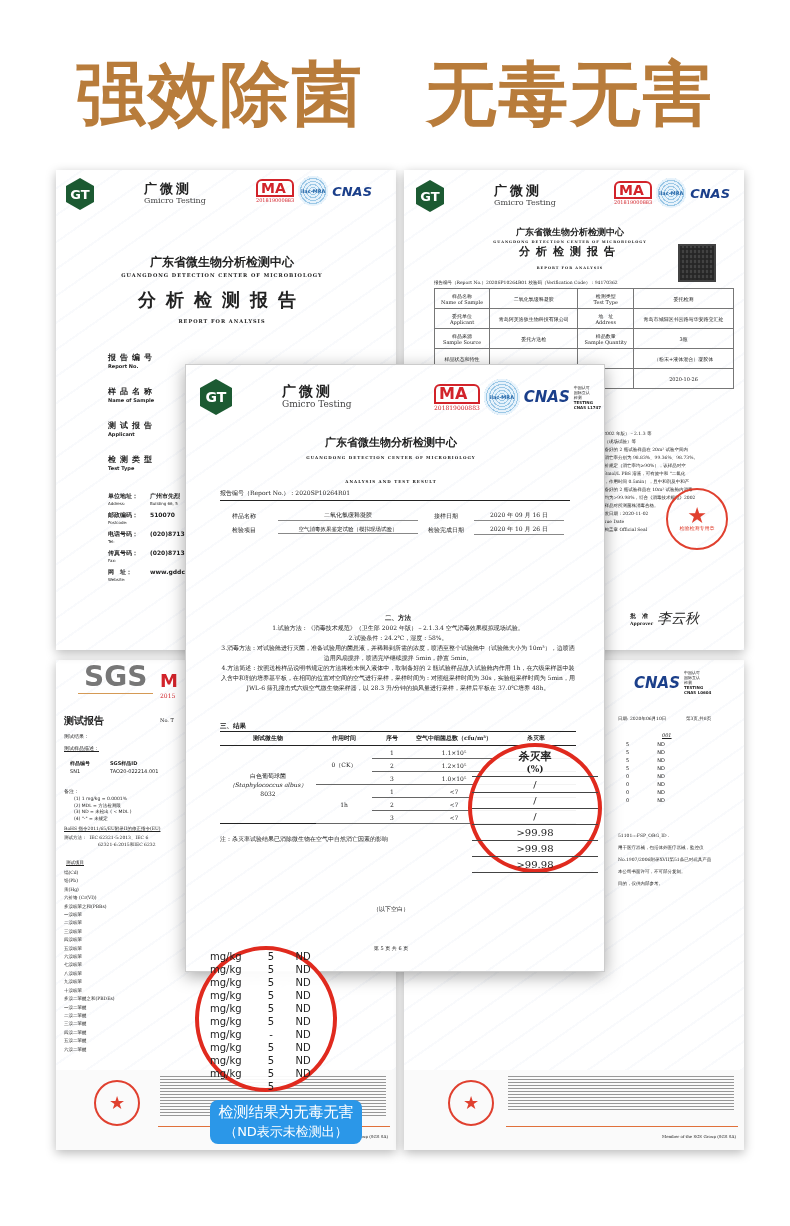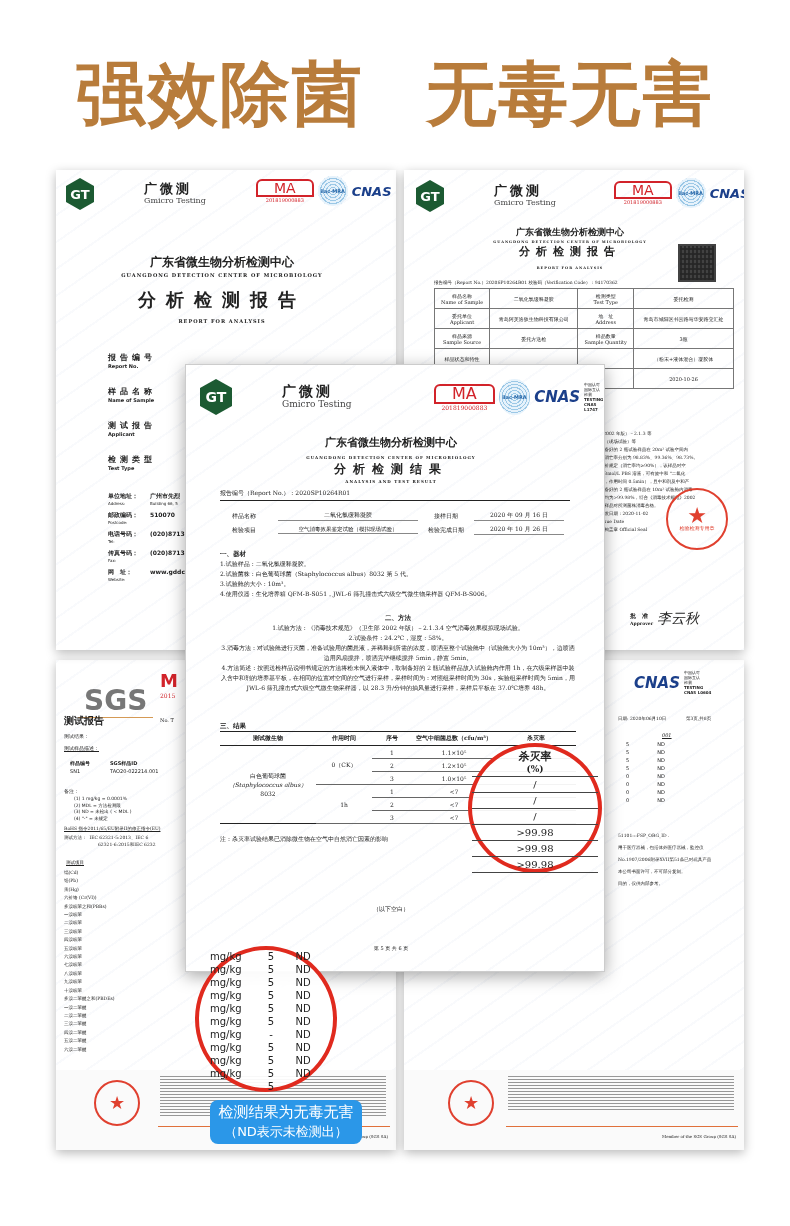--- a/index.html
+++ b/index.html
@@ -8,21 +8,21 @@
   .headline span { margin: 0 18px; }
 
   .page { position: absolute; background: #fff; box-shadow: 0 3px 10px rgba(0,0,0,0.28); overflow: hidden;
     background-image: repeating-linear-gradient(-35deg, rgba(150,170,210,0.06) 0 2px, transparent 2px 22px); }
   .logo-row { position: absolute; display: flex; align-items: center; gap: 44px; }
   .gt-logo { width: 28px; height: 32px; background: #1c5a32; clip-path: polygon(50% 0,100% 25%,100% 75%,50% 100%,0 75%,0 25%); color:#fff; font-family:"DejaVu Sans",sans-serif; font-weight:bold; font-size:13px; display:flex; align-items:center; justify-content:center; }
   .gt-text { margin-left: 6px; line-height: 1.1; }
   .gt-cn { font-family: "DejaVu Sans", sans-serif; font-weight: bold; font-size: 13px; color: #222; letter-spacing: 3px; }
   .gt-en { font-size: 8px; color: #444; }
   .cert-row { position: absolute; display: flex; align-items: center; gap: 4px; }
-  .cma { color: #d2232a; font-family: "DejaVu Sans", sans-serif; font-weight: normal; font-size: 14px; border: 2px solid #d2232a; border-radius: 6px 6px 0 0; padding: 0 16px; line-height: 14px; text-align:left; }
+  .cma { color: #d2232a; font-family: "DejaVu Sans", sans-serif; font-weight: bold; font-size: 14px; border: 2px solid #d2232a; border-radius: 6px 6px 0 0; padding: 0 3px; line-height: 14px; text-align:left; }
   .cma-num { font-size: 5px; color: #d2232a; text-align: center; }
   .ilac { width: 30px; height: 30px; border-radius: 50%; background: repeating-radial-gradient(circle, #9cc8e6 0 1px, #e6f2fb 1px 3px); color: #2466a8; font-family:"DejaVu Sans",sans-serif; font-size: 5px; font-weight:bold; display:flex; align-items:center; justify-content:center; }
   .cnas { color: #1b3f8a; font-family: "DejaVu Sans", sans-serif; font-weight: bold; font-style: italic; font-size: 13px; }
   .cnas-side { font-family: "DejaVu Sans", sans-serif; font-size: 4px; line-height: 5px; color:#222; }
 
   .center { text-align: center; position: absolute; left: 0; right: 8px; }
   .t1 { font-family: "DejaVu Sans", sans-serif; font-weight: bold; font-size: 12px; }
   .t-en { font-size: 5px; font-weight: bold; letter-spacing: 1px; }
   .t2 { font-family: "DejaVu Sans", sans-serif; font-weight: bold; font-size: 16px; letter-spacing: 10px; }
 
@@ -52,21 +52,21 @@
 </style>
 </head>
 <body>
 
 <div class="headline">
   <span>强效除菌</span>
   <span>无毒无害</span>
 </div>
 
 <div class="page" style="left:56px;top:660px;width:340px;height:490px;">
-  <div style="position:absolute;left:22px;top:24px;font-family:'DejaVu Sans',sans-serif;font-weight:bold;font-size:28px;color:#777;border-bottom:1px solid #d59a55;padding:0 6px;">SGS</div>
+  <div style="position:absolute;left:22px;top:0;font-family:'DejaVu Sans',sans-serif;font-weight:bold;font-size:28px;color:#777;border-bottom:1px solid #d59a55;padding:0 6px;">SGS</div>
   <div style="position:absolute;left:104px;top:10px;color:#d2232a;font-weight:bold;font-size:18px;font-family:'DejaVu Sans',sans-serif;">M</div>
   <div style="position:absolute;left:104px;top:32px;font-size:6px;color:#d2232a;">2015</div>
   <div style="position:absolute;left:8px;top:54px;font-size:10px;font-weight:bold;">测试报告</div>
   <div style="position:absolute;left:104px;top:57px;font-size:5px;">No. T</div>
   <div class="small" style="position:absolute;left:8px;top:72px;font-size:5px;">测试结果：</div>
   <div class="small" style="position:absolute;left:8px;top:84px;font-size:5px;text-decoration:underline;">测试样品描述：</div>
   <div style="position:absolute;left:14px;top:100px;font-size:5px;font-family:'DejaVu Sans',sans-serif;">
     <div style="display:flex;gap:20px;font-weight:bold;">
         <span>样品编号</span>
         <span>SGS样品ID</span>
@@ -385,49 +385,39 @@
     <div class="cnas-side">
       <div>中国认可</div>
       <div>国际互认</div>
       <div>检测</div>
       <div style="font-weight:bold;">TESTING</div>
       <div style="font-weight:bold;">CNAS L1747</div>
     </div>
   </div>
   <div class="center t1" style="top:70px;font-size:11px;">广东省微生物分析检测中心</div>
   <div class="center t-en" style="top:90px;font-size:4px;">GUANGDONG DETECTION CENTER OF MICROBIOLOGY</div>
-  <div class="center t2" style="top:96px;font-size:12px;letter-spacing:7px;">分析检测结果</div>
   <div class="center t-en" style="top:114px;font-size:4px;">ANALYSIS AND TEST RESULT</div>
   <div style="position:absolute;left:34px;top:124px;font-size:6px;">报告编号（Report No.）：2020SP10264R01</div>
   <div style="position:absolute;left:34px;right:34px;top:135px;height:1px;background:#222;"></div>
 
   <div style="position:absolute;left:46px;top:144px;width:340px;font-size:6px;">
     <div style="display:flex;height:14px;align-items:center;">
       <span style="width:46px;">样品名称</span>
       <span style="width:140px;text-align:center;border-bottom:1px solid #888;">二氧化氯缓释凝胶</span>
       <span style="width:56px;text-align:center;">接样日期</span>
       <span style="width:90px;text-align:center;border-bottom:1px solid #888;">2020 年 09 月 16 日</span>
     </div>
     <div style="display:flex;height:14px;align-items:center;">
       <span style="width:46px;">检验项目</span>
       <span style="width:140px;text-align:center;border-bottom:1px solid #888;white-space:nowrap;font-size:5.5px;">空气消毒效果鉴定试验（模拟现场试验）</span>
       <span style="width:56px;text-align:center;">检验完成日期</span>
       <span style="width:90px;text-align:center;border-bottom:1px solid #888;">2020 年 10 月 26 日</span>
     </div>
   </div>
 
-  <div class="para" style="left:34px;top:184px;width:350px;">
-    <div class="sec">一、器材</div>
-    <div id="sec1-lines">
-        <div>1.试验样品：二氧化氯缓释凝胶。</div>
-        <div>2.试验菌株：白色葡萄球菌（Staphylococcus albus）8032 第 5 代。</div>
-        <div>3.试验舱的大小：10m³。</div>
-        <div>4.使用仪器：生化培养箱 QFM-B-S051，JWL-6 筛孔撞击式六级空气微生物采样器 QFM-B-S006。</div>
-      </div>
-  </div>
   <div class="para" style="left:34px;top:248px;width:356px;text-align:center;">
     <div class="sec">二、方法</div>
     <div id="sec2-lines">
         <div>1.试验方法：《消毒技术规范》（卫生部 2002 年版）－2.1.3.4 空气消毒效果模拟现场试验。</div>
         <div>2.试验条件：24.2℃，湿度：58%。</div>
         <div>3.消毒方法：对试验舱进行灭菌，准备试验用的菌悬液，并稀释到所需的浓度，喷洒至整个试验舱中（试验舱大小为 10m³），边喷洒边用风扇搅拌，喷洒完毕继续搅拌 5min，静置 5min。</div>
         <div>4.方法简述：按照送检样品说明书规定的方法将粉末倒入液体中，取制备好的 2 瓶试验样品放入试验舱内作用 1h，在六级采样器中装入含中和剂的培养基平板，在相同的位置对空间的空气进行采样，采样时间为：对照组采样时间为 30s，实验组采样时间为 5min，用 JWL-6 筛孔撞击式六级空气微生物采样器，以 28.3 升/分钟的抽风量进行采样，采样后平板在 37.0℃培养 48h。</div>
       </div>
   </div>
 

